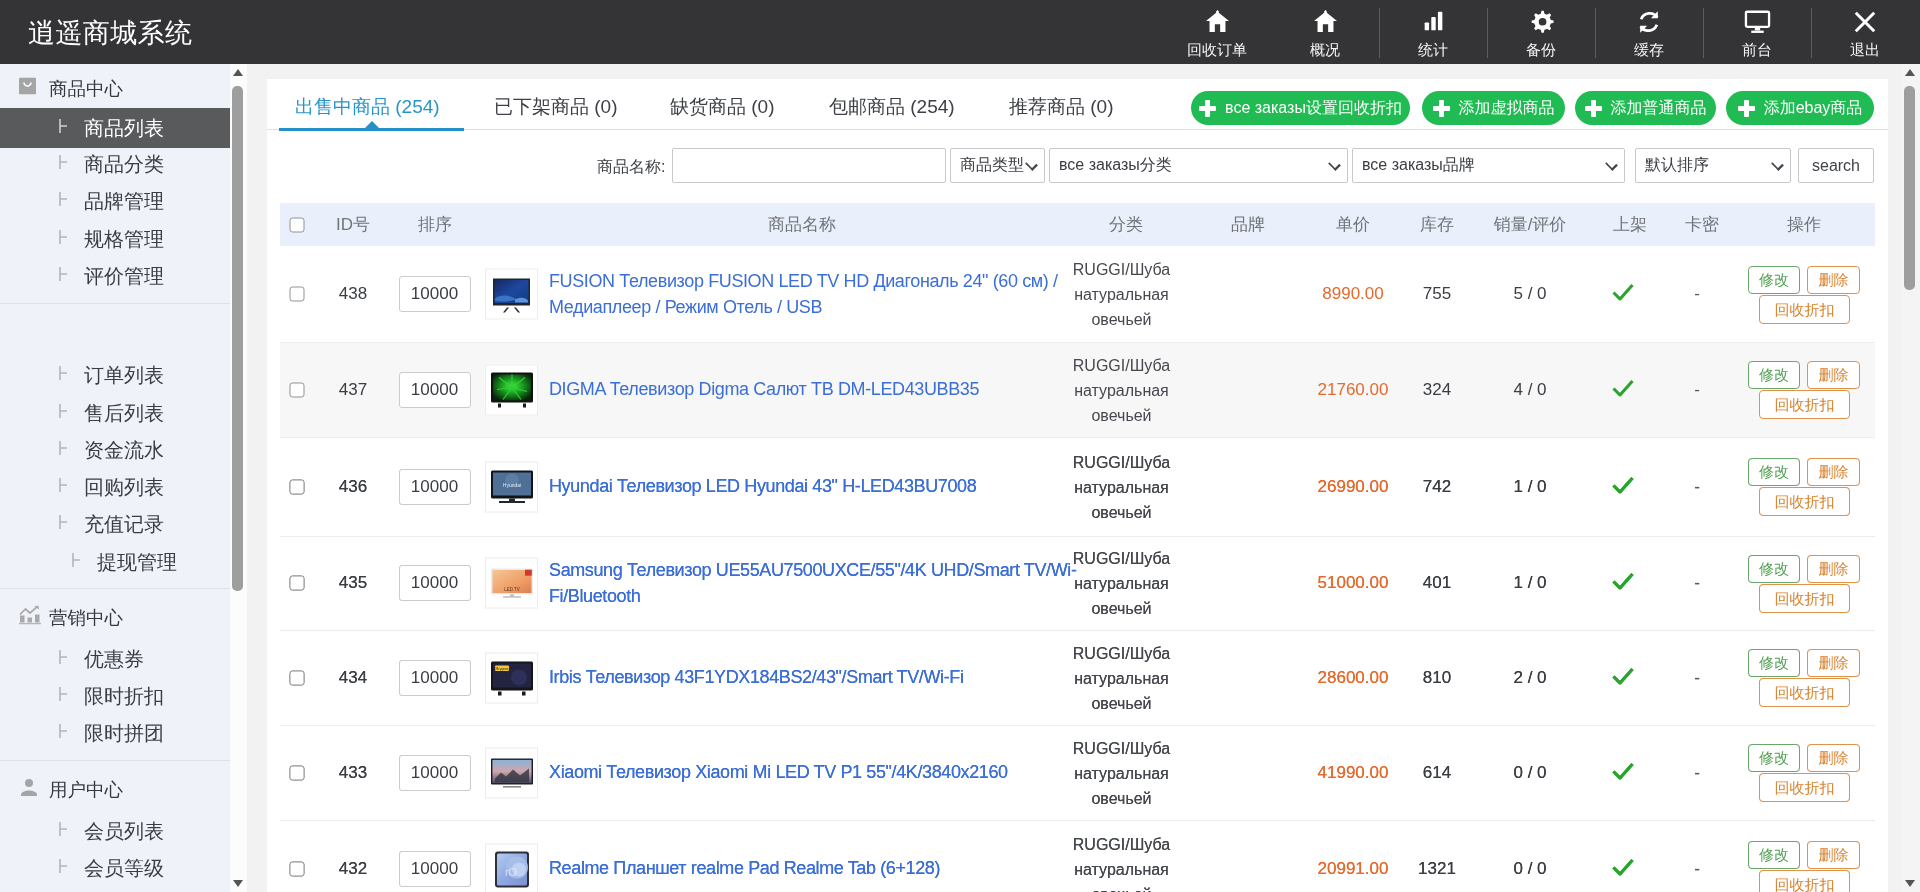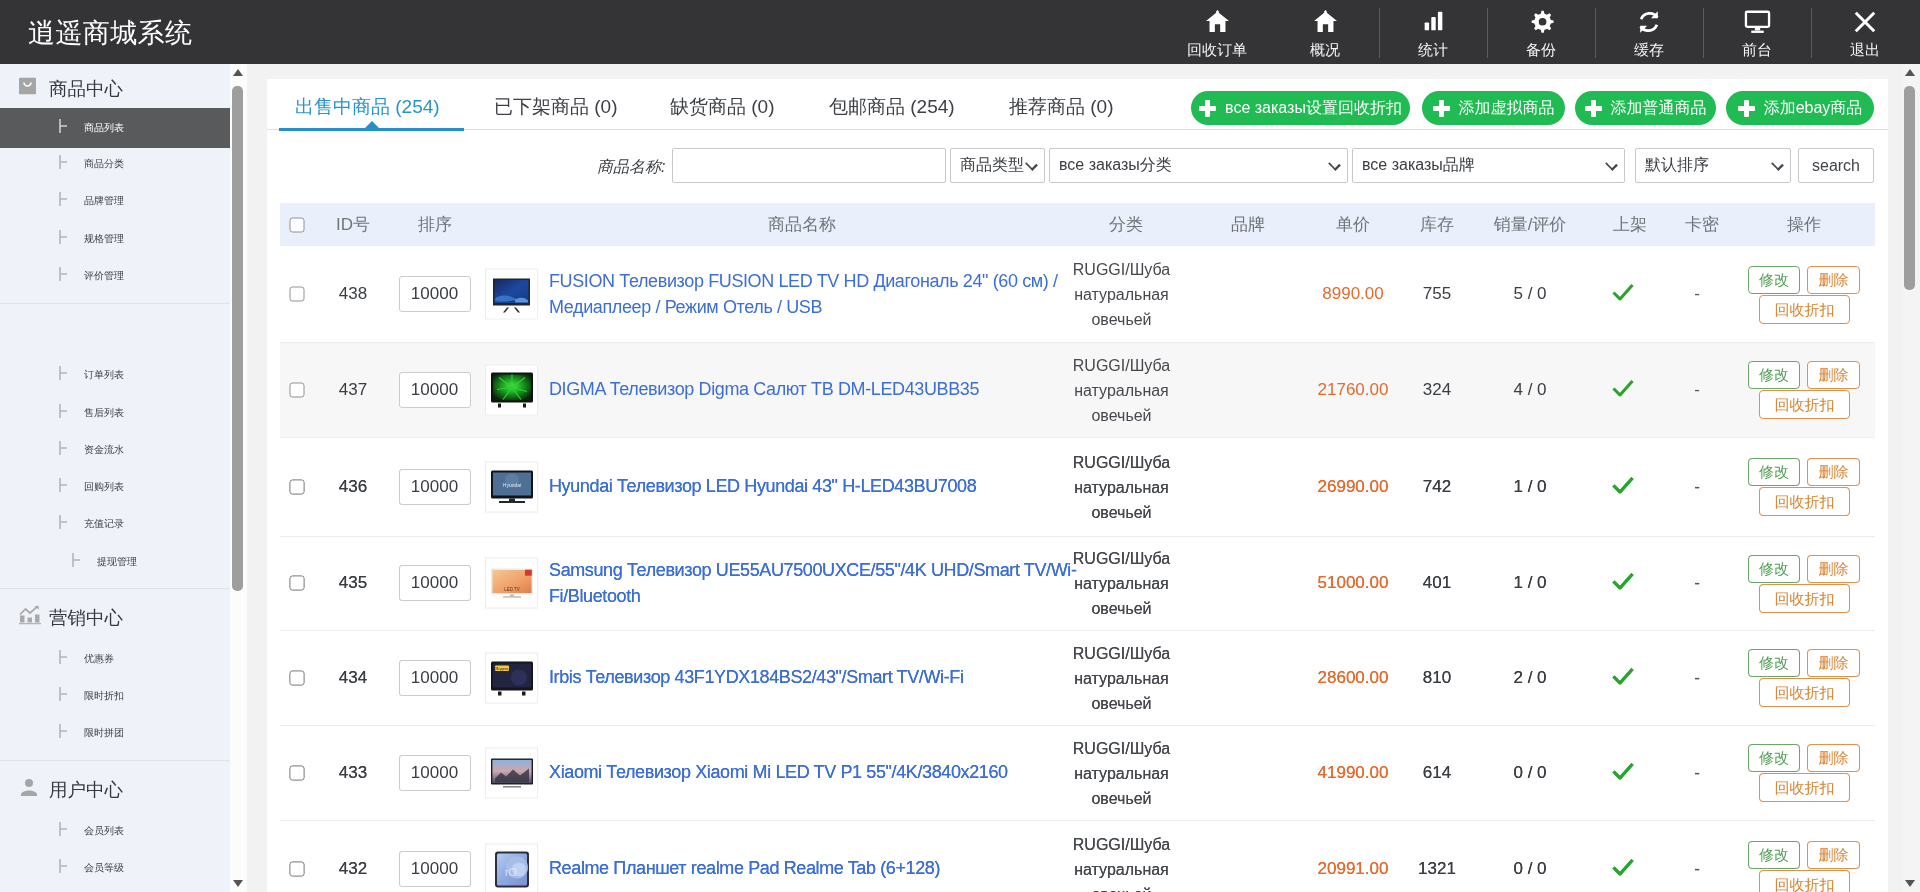--- a/index.html
+++ b/index.html
@@ -13,21 +13,21 @@
 .topitem .tlabel{position:absolute;top:41px;left:0;width:108px;font-size:15px;color:#f5f5f5;}
 .topsep{position:absolute;top:8px;width:1px;height:50px;background:#5c5c5c;}
 
 #sidebar{position:absolute;left:0;top:64px;width:230px;height:828px;background:#eff2f9;}
 .sdivider{position:absolute;left:0;width:230px;height:1px;background:#e0e2e6;}
 .gheader{position:absolute;left:0;width:230px;height:36px;text-align:center;}
 .gheader .gicon{position:absolute;left:19px;top:50%;transform:translateY(-50%);}
 .gheader .gtext{position:absolute;left:49px;top:50%;transform:translateY(-50%);font-size:18.5px;color:#35383d;}
 .sitem{position:absolute;left:0;width:230px;height:37px;}
 .sitem .pfx{position:absolute;left:59px;top:50%;transform:translateY(-50%);}
-.sitem .stext{position:absolute;left:84px;top:50%;transform:translateY(-50%);font-size:10px;color:#3a3d42;}
+.sitem .stext{position:absolute;left:84px;top:50%;transform:translateY(-50%);font-size:20px;color:#3a3d42;}
 .sitem.sel{background:#595a5c;height:39.5px;}
 .sitem.sel .stext{color:#fff;}
 
 .sbtrack{position:absolute;background:#fcfcfc;}
 .sbthumb{position:absolute;background:#9e9e9e;border-radius:5px;}
 .arrow-up{width:0;height:0;border-left:5px solid transparent;border-right:5px solid transparent;border-bottom:7px solid #545454;position:absolute;}
 .arrow-down{width:0;height:0;border-left:5px solid transparent;border-right:5px solid transparent;border-top:7px solid #545454;position:absolute;}
 
 #card{position:absolute;left:267px;top:79px;width:1621px;height:813px;background:#fff;}
 
@@ -36,21 +36,21 @@
 .tab.active{color:#2795c9;}
 #tabunderline{position:absolute;left:12px;top:49px;width:185px;height:3px;background:#2490c7;}
 #tabtri{position:absolute;left:98px;top:42px;width:0;height:0;border-left:7px solid transparent;border-right:7px solid transparent;border-bottom:7px solid #2490c7;}
 
 .gbtn{position:absolute;top:12px;height:34px;border-radius:17px;background:#20bb52;color:#fff;font-size:16px;display:flex;align-items:center;justify-content:center;gap:9px;}
 .plus{width:17px;height:17px;position:relative;}
 .plus:before{content:"";position:absolute;left:0;top:6px;width:17px;height:5px;background:#fff;border-radius:1px;}
 .plus:after{content:"";position:absolute;left:6px;top:0;width:5px;height:17px;background:#fff;border-radius:1px;}
 
 #searchrow{position:absolute;left:0;top:52px;width:1621px;height:80px;}
-.slabel{position:absolute;top:26px;font-size:16px;color:#3a3d42;font-style:italic;}
+.slabel{position:absolute;top:26px;font-size:16px;color:#3a3d42;}
 .sinput,.sselect,.sbutton{position:absolute;top:17px;height:35px;border:1px solid #c8c9cc;background:#fff;border-radius:2px;}
 .sselect{font-size:16px;color:#3a3d42;display:flex;align-items:center;padding-left:9px;}
 .chev{position:absolute;right:8px;top:11px;width:9px;height:9px;border-right:2.2px solid #43464b;border-bottom:2.2px solid #43464b;transform:rotate(45deg) scale(1.15,0.85);}
 .sbutton{font-size:16px;color:#3f4247;display:flex;align-items:center;justify-content:center;}
 
 #thead{position:absolute;left:13px;top:124px;width:1595px;height:43px;background:#e9effb;}
 .hlabel{position:absolute;top:0;height:43px;line-height:43px;font-size:17px;color:#717379;transform:translateX(-50%);white-space:nowrap;}
 .trow{position:absolute;left:13px;width:1595px;}
 .trow .cell{position:absolute;transform:translate(-50%,-50%);white-space:nowrap;}
 .rowline{position:absolute;left:13px;width:1595px;height:1px;background:#ececee;}

